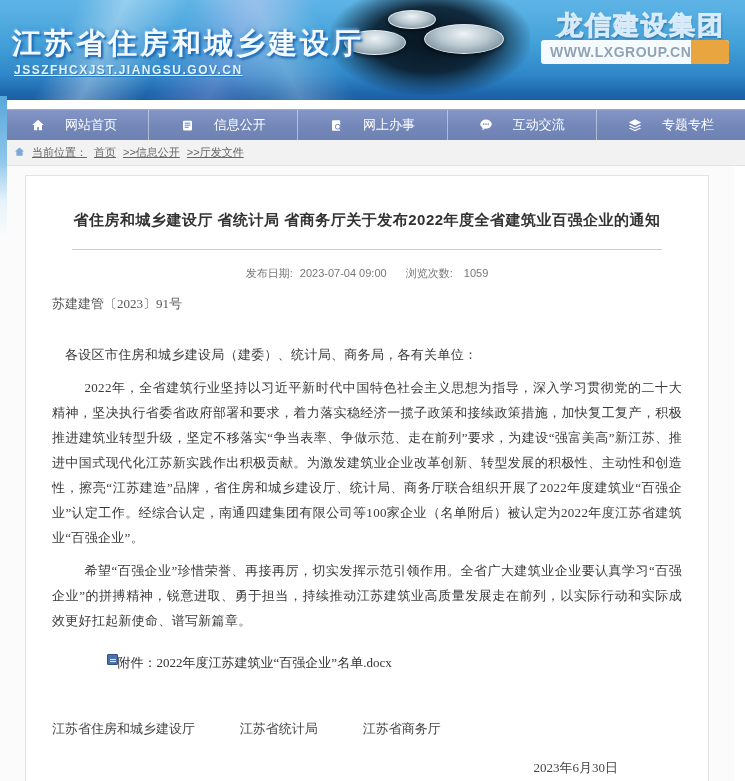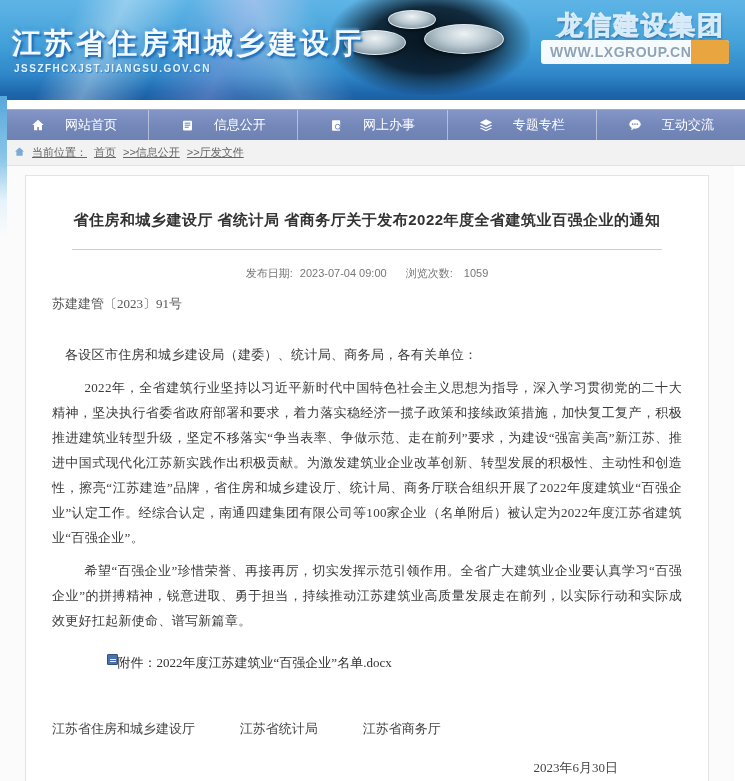--- a/index.html
+++ b/index.html
@@ -19,22 +19,22 @@
     background: radial-gradient(ellipse at 50% 42%, rgba(4,14,22,0.96) 0%, rgba(8,24,38,0.88) 42%, rgba(20,70,110,0) 73%); }
   .bldg { position:absolute; border-radius:50%;
     background: radial-gradient(ellipse at 50% 32%, #eef3f6 0%, #b9c8d0 45%, #5f7584 100%);
     border:1px solid rgba(235,245,250,0.85); box-shadow:0 2px 4px rgba(0,0,0,0.55); }
   .b1 { left:14px;  top:30px; width:62px; height:25px; }
   .b2 { left:58px;  top:10px; width:48px; height:19px; }
   .b3 { left:94px;  top:24px; width:80px; height:30px; }
   .site-title { position:absolute; left:12px; top:24px; font-size:29px; font-weight:bold;
     color:#f2f9ff; letter-spacing:3px; white-space:nowrap;
     text-shadow:0 0 5px #1a6ab8, 2px 2px 2px #2470b6, -1px -1px 3px rgba(160,220,255,0.9); }
-  .site-url { position:absolute; left:14px; top:63px; font-size:10px; font-weight:bold;
-    color:#e4f2fc; letter-spacing:1.5px; text-shadow:1px 1px 1px #2a7ac0; }
+  .site-url { position:absolute; left:14px; top:63px; font-size:12px; font-weight:bold;
+    color:#e4f2fc; letter-spacing:1.5px; text-shadow:1px 1px 1px #2a7ac0;text-decoration:underline; }
   .wm-title { position:absolute; right:20px; top:8px; font-size:26px; font-weight:bold;
     letter-spacing:2px; color:rgba(150,195,235,0.40); -webkit-text-stroke:1px rgba(238,248,255,0.85);
     text-shadow:1px 2px 2px rgba(30,80,130,0.55); white-space:nowrap; }
   .wm-pill { position:absolute; right:16px; top:40px; width:188px; height:24px;
     background:rgba(255,255,255,0.95); border-radius:3px; overflow:hidden;
     display:flex; align-items:center; padding-left:9px; }
   .wm-pill .orange { position:absolute; right:0; top:0; bottom:0; width:38px; background:#e9a640; }
   .wm-url { position:relative; z-index:1; font-size:14px; font-weight:bold; color:#8fa3b8;
     letter-spacing:0.5px; text-shadow:1px 1px 0 rgba(255,255,255,0.8); white-space:nowrap; }
 
@@ -142,38 +142,38 @@
             <rect x="2.5" y="1.5" width="10" height="13" rx="1" fill="#fff"></rect>
             <circle cx="9.5" cy="9.5" r="3" fill="#fff" stroke="#7487b9" stroke-width="1.2"></circle>
             <line x1="11.7" y1="11.7" x2="13.8" y2="13.8" stroke="#7487b9" stroke-width="1.4"></line>
           </svg>
       </span>
       <span>网上办事</span>
     </div>
     <div class="nav-item">
       <span class="nav-icon">
         <svg width="14" height="14" viewBox="0 0 16 16">
-            <path d="M8 1.5L15 5 8 8.5 1 5z" fill="#fff"></path>
-            <path d="M2.5 7.8L8 10.5l5.5-2.7L15 8.5 8 12 1 8.5z" fill="#fff"></path>
-            <path d="M2.5 11L8 13.7 13.5 11 15 11.8 8 15.2 1 11.8z" fill="#fff"></path>
-          </svg>
-      </span>
-      <span>专题专栏</span>
-    </div>
-    <div class="nav-item">
-      <span class="nav-icon">
-        <svg width="14" height="14" viewBox="0 0 16 16">
             <ellipse cx="8" cy="7" rx="6.5" ry="5.2" fill="#fff"></ellipse>
             <path d="M4.5 11l-1 3 3.4-1.8z" fill="#fff"></path>
             <circle cx="5.4" cy="7" r="0.9" fill="#7487b9"></circle>
             <circle cx="8" cy="7" r="0.9" fill="#7487b9"></circle>
             <circle cx="10.6" cy="7" r="0.9" fill="#7487b9"></circle>
           </svg>
       </span>
       <span>互动交流</span>
+    </div>
+    <div class="nav-item">
+      <span class="nav-icon">
+        <svg width="14" height="14" viewBox="0 0 16 16">
+            <path d="M8 1.5L15 5 8 8.5 1 5z" fill="#fff"></path>
+            <path d="M2.5 7.8L8 10.5l5.5-2.7L15 8.5 8 12 1 8.5z" fill="#fff"></path>
+            <path d="M2.5 11L8 13.7 13.5 11 15 11.8 8 15.2 1 11.8z" fill="#fff"></path>
+          </svg>
+      </span>
+      <span>专题专栏</span>
     </div>
   </div>
 
   <div class="breadcrumb">
     <span>
       <svg width="11" height="11" viewBox="0 0 16 16">
           <path fill="#7aa8d8" d="M8 2L1.5 8h2v6h9V8h2L8 2z"></path>
         </svg>
     </span>
     <span>当前位置：</span>

